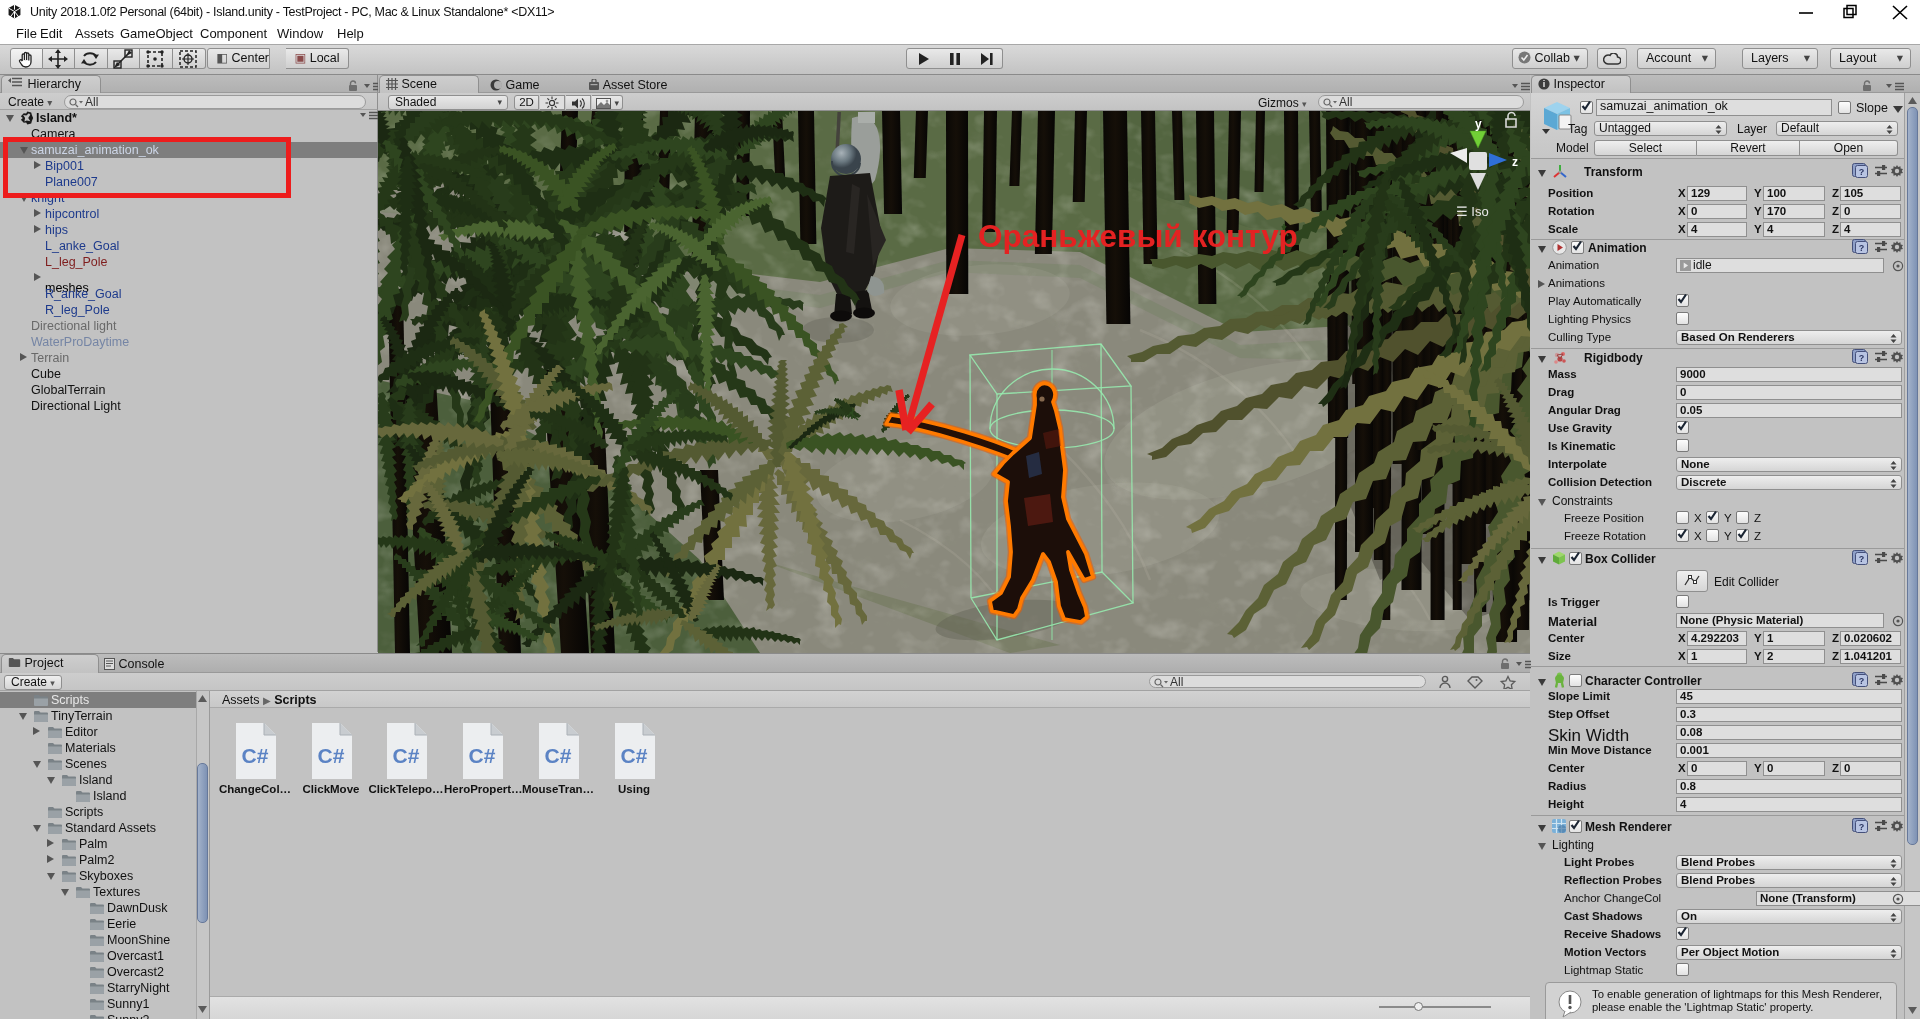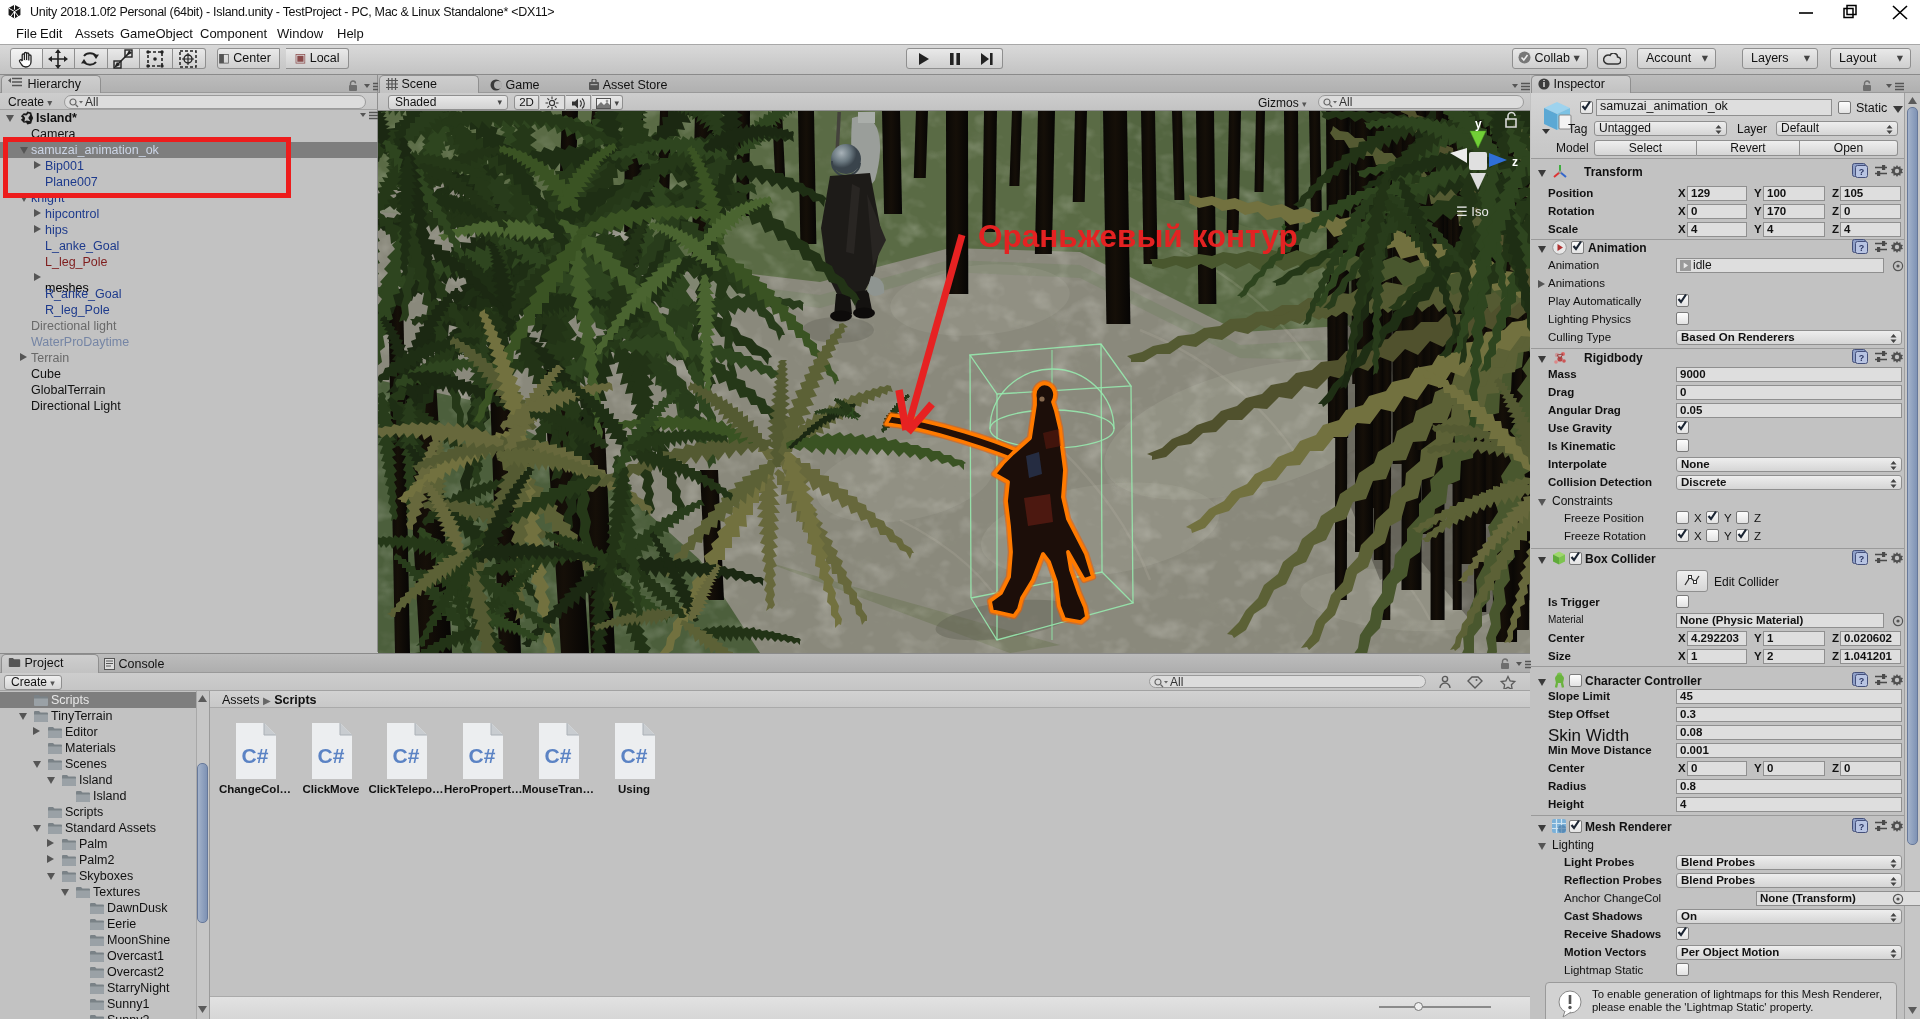--- a/index.html
+++ b/index.html
@@ -54,21 +54,21 @@
       <circle cx="4" cy="4" r="1.7" fill="#222"></circle>
       <circle cx="18" cy="4" r="1.7" fill="#222"></circle>
       <circle cx="4" cy="18" r="1.7" fill="#222"></circle>
       <circle cx="18" cy="18" r="1.7" fill="#222"></circle>
     </svg></div>
 <div class="ab " style="left:173.0px;top:48px;width:32.6px;height:21px;background:linear-gradient(#e9e9e9,#cfcfcf);border:1px solid #8f8f8f;border-left:none;border-radius:0 3px 3px 0;"><svg width="22" height="22" viewBox="0 0 22 22" style="margin:-1px 0 0 4px">
       <rect x="3" y="3" width="16" height="16" fill="none" stroke="#222" stroke-width="1.5" stroke-dasharray="3,2"></rect>
       <circle cx="11" cy="11" r="4" fill="none" stroke="#222" stroke-width="1.4"></circle>
       <path d="M11,5 V17 M5,11 H17" stroke="#222" stroke-width="1.1"></path>
     </svg></div>
-<div class="ab " style="left:217px;top:48px;width:63px;height:21px;background:linear-gradient(#e9e9e9,#cfcfcf);border:1px solid #8f8f8f;border-radius:3px 0 0 3px;text-align:left;line-height:19px;font-size:12.5px"><span style="color:#555">◧</span> Center</div>
+<div class="ab " style="left:207px;top:48px;width:63px;height:21px;background:linear-gradient(#e9e9e9,#cfcfcf);border:1px solid #8f8f8f;border-radius:3px 0 0 3px;text-align:right;line-height:19px;font-size:12.5px"><span style="color:#555">◧</span> Center</div>
 <div class="ab " style="left:286px;top:48px;width:63px;height:21px;background:linear-gradient(#e9e9e9,#cfcfcf);border:1px solid #8f8f8f;border-left:none;border-radius:0 3px 3px 0;text-align:center;line-height:19px;font-size:12.5px"><span style="color:#8a4a4a">▣</span> Local</div>
 <div class="ab " style="left:906px;top:48px;width:33px;height:21px;background:linear-gradient(#e9e9e9,#cfcfcf);border:1px solid #8f8f8f;border-radius:3px 0 0 3px"><svg width="12" height="12" viewBox="0 0 12 12" style="margin:4px 0 0 11px">
       <path d="M1,0 L11,6 L1,12Z" fill="#222"></path>
     </svg></div>
 <div class="ab " style="left:938px;top:48px;width:33px;height:21px;background:linear-gradient(#e9e9e9,#cfcfcf);border:1px solid #8f8f8f;border-left:none"><svg width="12" height="12" viewBox="0 0 12 12" style="margin:4px 0 0 11px">
       <rect x="1" width="3.6" height="12" fill="#222"></rect>
       <rect x="7.4" width="3.6" height="12" fill="#222"></rect>
     </svg></div>
 <div class="ab " style="left:970px;top:48px;width:33px;height:21px;background:linear-gradient(#e9e9e9,#cfcfcf);border:1px solid #8f8f8f;border-left:none;border-radius:0 3px 3px 0"><svg width="14" height="12" viewBox="0 0 14 12" style="margin:4px 0 0 10px">
       <path d="M1,0 L9,6 L1,12Z" fill="#222"></path>
@@ -883,21 +883,21 @@
     <rect x="19" y="16" width="12" height="14" rx="1" fill="#f2f2f2" stroke="#888"></rect>
     <path d="M2,30 L10,30 L6,35 Z" fill="#333"></path>
   </svg>
 <div class="ab" style="left:1580px;top:101px;width:13px;height:13px;background:linear-gradient(#fdfdfd,#e2e2e2);border:1px solid #7a7a7a;border-radius:2px">
     <svg width="13" height="13" viewBox="0 0 13 13" style="position:absolute;left:-1px;top:-2px">
       <path d="M2.5,6 L5,9 L10,1.5" stroke="#1b2533" stroke-width="2.2" fill="none"></path>
     </svg>
   </div>
 <div class="ab fld" style="left:1596px;top:99px;width:236px;height:17px;font-weight:normal;font-size:12.5px">samuzai_animation_ok</div>
 <div class="ab" style="left:1838px;top:101px;width:13px;height:13px;background:linear-gradient(#fdfdfd,#e2e2e2);border:1px solid #7a7a7a;border-radius:2px"></div>
-<div class="ab " style="left:1856px;top:101px;white-space:nowrap;font-size:12.5px">Static</div>
+<div class="ab " style="left:1856px;top:101px;white-space:nowrap;font-size:12.5px">Slope</div>
 <svg class="ab" style="left:1893px;top:106px" width="10" height="7">
     <path d="M0,0 H10 L5,7Z" fill="#3a3a3a"></path>
   </svg>
 <div class="ab " style="left:1568px;top:122px;white-space:nowrap;font-size:12px">Tag</div>
 <div class="ab pop" style="left:1594px;top:121px;width:133px;height:15px;font-weight:normal;font-size:12px">Untagged<svg width="7" height="9" viewBox="0 0 7 9" style="position:absolute;right:4px;top:3px">
       <path d="M3.5,0 L6.5,3.5 L0.5,3.5 Z M3.5,9 L6.5,5.5 L0.5,5.5 Z" fill="#444"></path>
     </svg></div>
 <div class="ab " style="left:1737px;top:122px;white-space:nowrap;font-size:12px">Layer</div>
 <div class="ab pop" style="left:1776px;top:121px;width:122px;height:15px;font-weight:normal;font-size:12px">Default<svg width="7" height="9" viewBox="0 0 7 9" style="position:absolute;right:4px;top:3px">
       <path d="M3.5,0 L6.5,3.5 L0.5,3.5 Z M3.5,9 L6.5,5.5 L0.5,5.5 Z" fill="#444"></path>
@@ -1101,21 +1101,21 @@
       <circle cx="7" cy="7" r="2.2" fill="#c2c2c2"></circle>
     </svg></div>
 <div class="ab " style="left:1676px;top:570px;width:32px;height:22px;background:linear-gradient(#efefef,#d5d5d5);border:1px solid #8f8f8f;border-radius:3px"><svg width="20" height="16" viewBox="0 0 20 16" style="margin:2px 0 0 5px">
       <path d="M3,12 L8,4 L13,9 L17,3" fill="none" stroke="#333" stroke-width="1.3"></path>
       <rect x="6.5" y="2.5" width="3" height="3" fill="#fff" stroke="#333"></rect>
       <rect x="11.5" y="7.5" width="3" height="3" fill="#fff" stroke="#333"></rect>
     </svg></div>
 <div class="ab " style="left:1714px;top:575px;white-space:nowrap;font-size:12px">Edit Collider</div>
 <div class="ab " style="left:1548px;top:596px;white-space:nowrap;font-weight:bold;font-size:11.5px">Is Trigger</div>
 <div class="ab" style="left:1676px;top:595px;width:13px;height:13px;background:linear-gradient(#fdfdfd,#e2e2e2);border:1px solid #7a7a7a;border-radius:2px"></div>
-<div class="ab " style="left:1548px;top:614px;white-space:nowrap;font-weight:normal;font-size:10px">Material</div>
+<div class="ab " style="left:1548px;top:614px;white-space:nowrap;font-weight:bold;font-size:13px">Material</div>
 <div class="ab fld" style="left:1676px;top:613px;width:208px;height:15px;font-weight:bold;font-size:11.5px">None (Physic Material)</div>
 <div class="ab " style="left:1892px;top:615px;width:12px;height:12px;"><svg width="12" height="12" viewBox="0 0 12 12">
       <circle cx="6" cy="6" r="4.6" fill="none" stroke="#555" stroke-width="1.2"></circle>
       <circle cx="6" cy="6" r="1.6" fill="#555"></circle>
     </svg></div>
 <div class="ab " style="left:1548px;top:632px;white-space:nowrap;font-weight:bold;font-size:11.5px">Center</div>
 <div class="ab " style="left:1678px;top:632px;white-space:nowrap;font-weight:bold;font-size:11.5px">X</div>
 <div class="ab fld" style="left:1687px;top:631px;width:60px;height:15px;font-weight:bold;font-size:11.5px">4.292203</div>
 <div class="ab " style="left:1754px;top:632px;white-space:nowrap;font-weight:bold;font-size:11.5px">Y</div>
 <div class="ab fld" style="left:1763px;top:631px;width:62px;height:15px;font-weight:bold;font-size:11.5px">1</div>

